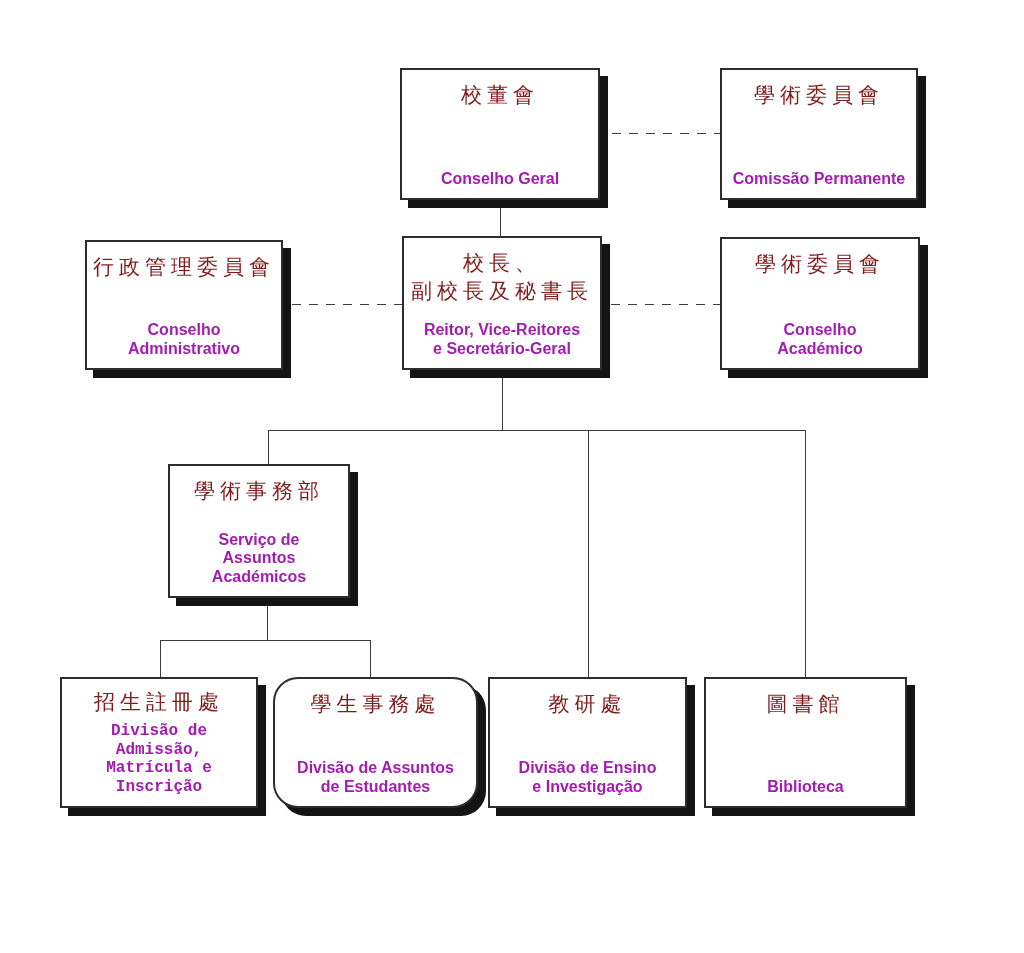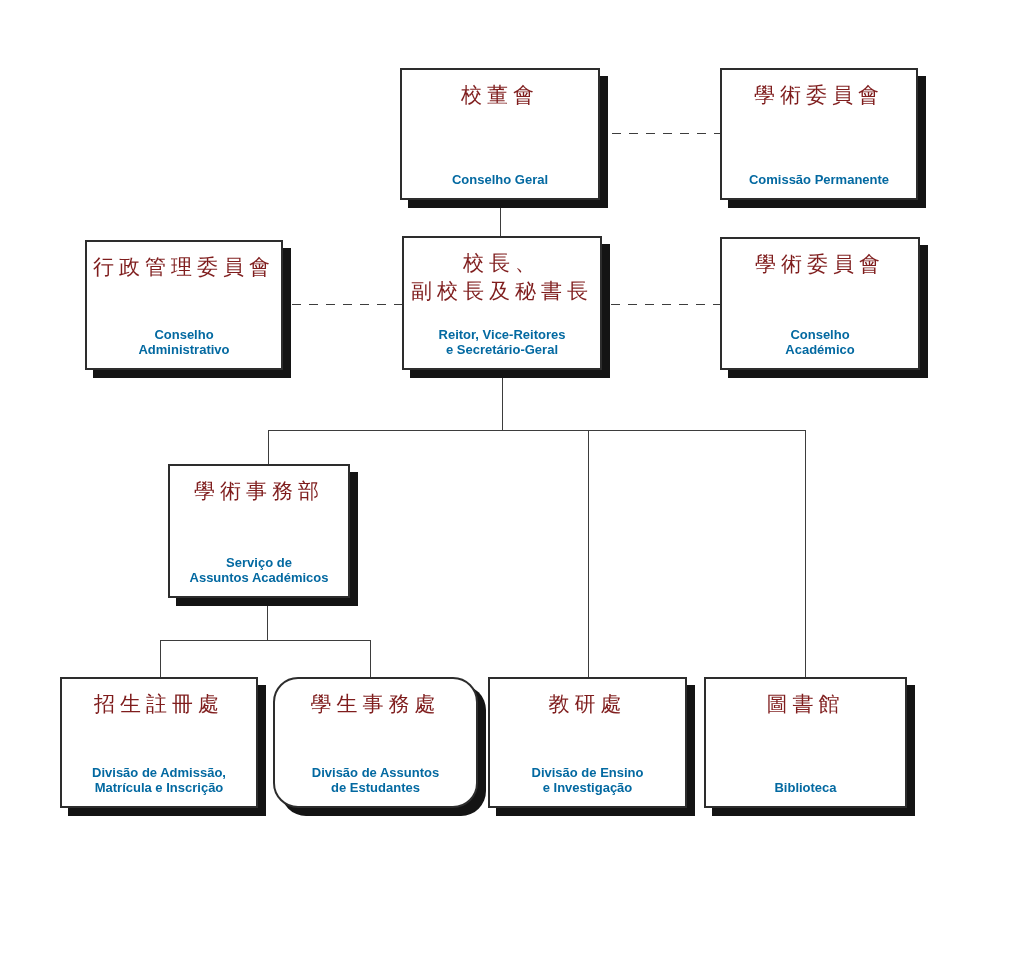--- a/index.html
+++ b/index.html
@@ -31,23 +31,23 @@
   }
   .zh {
     font-size: 21px;
     letter-spacing: 5px;
     line-height: 1.35;
     color: #7f1d1d;
     white-space: pre-line;
   }
   .pt {
     font-weight: bold;
-    font-size: 13px;
+    font-size: 16px;
     line-height: 1.15;
-    color: #0369a1;
+    color: #a21caf;
     white-space: pre-line;
   }
   .vline {
     position: absolute;
     width: 1px;
     background: #3d3d3d;
     z-index: 1;
   }
   .hline {
     position: absolute;
@@ -110,21 +110,21 @@
     <div class="pt">Conselho
 Académico</div>
   </div>
 
   <div class="node" style="left:168px; top:464px; width:182px; height:134px;">
     <div class="zh">學術事務部</div>
     <div class="pt">Serviço de
 Assuntos Académicos</div>
   </div>
 
-  <div class="node" style="left:60px; top:677px; width:198px; height:131px;">
+  <div class="node" style="left:60px; top:677px; width:198px; height:131px;font-family:Liberation Mono, monospace;">
     <div class="zh">招生註冊處</div>
     <div class="pt">Divisão de Admissão,
 Matrícula e Inscrição</div>
   </div>
 
   <div class="node" style="left:273px; top:677px; width:205px; height:131px;border-radius:25px;">
     <div class="zh">學生事務處</div>
     <div class="pt">Divisão de Assuntos
 de Estudantes</div>
   </div>

